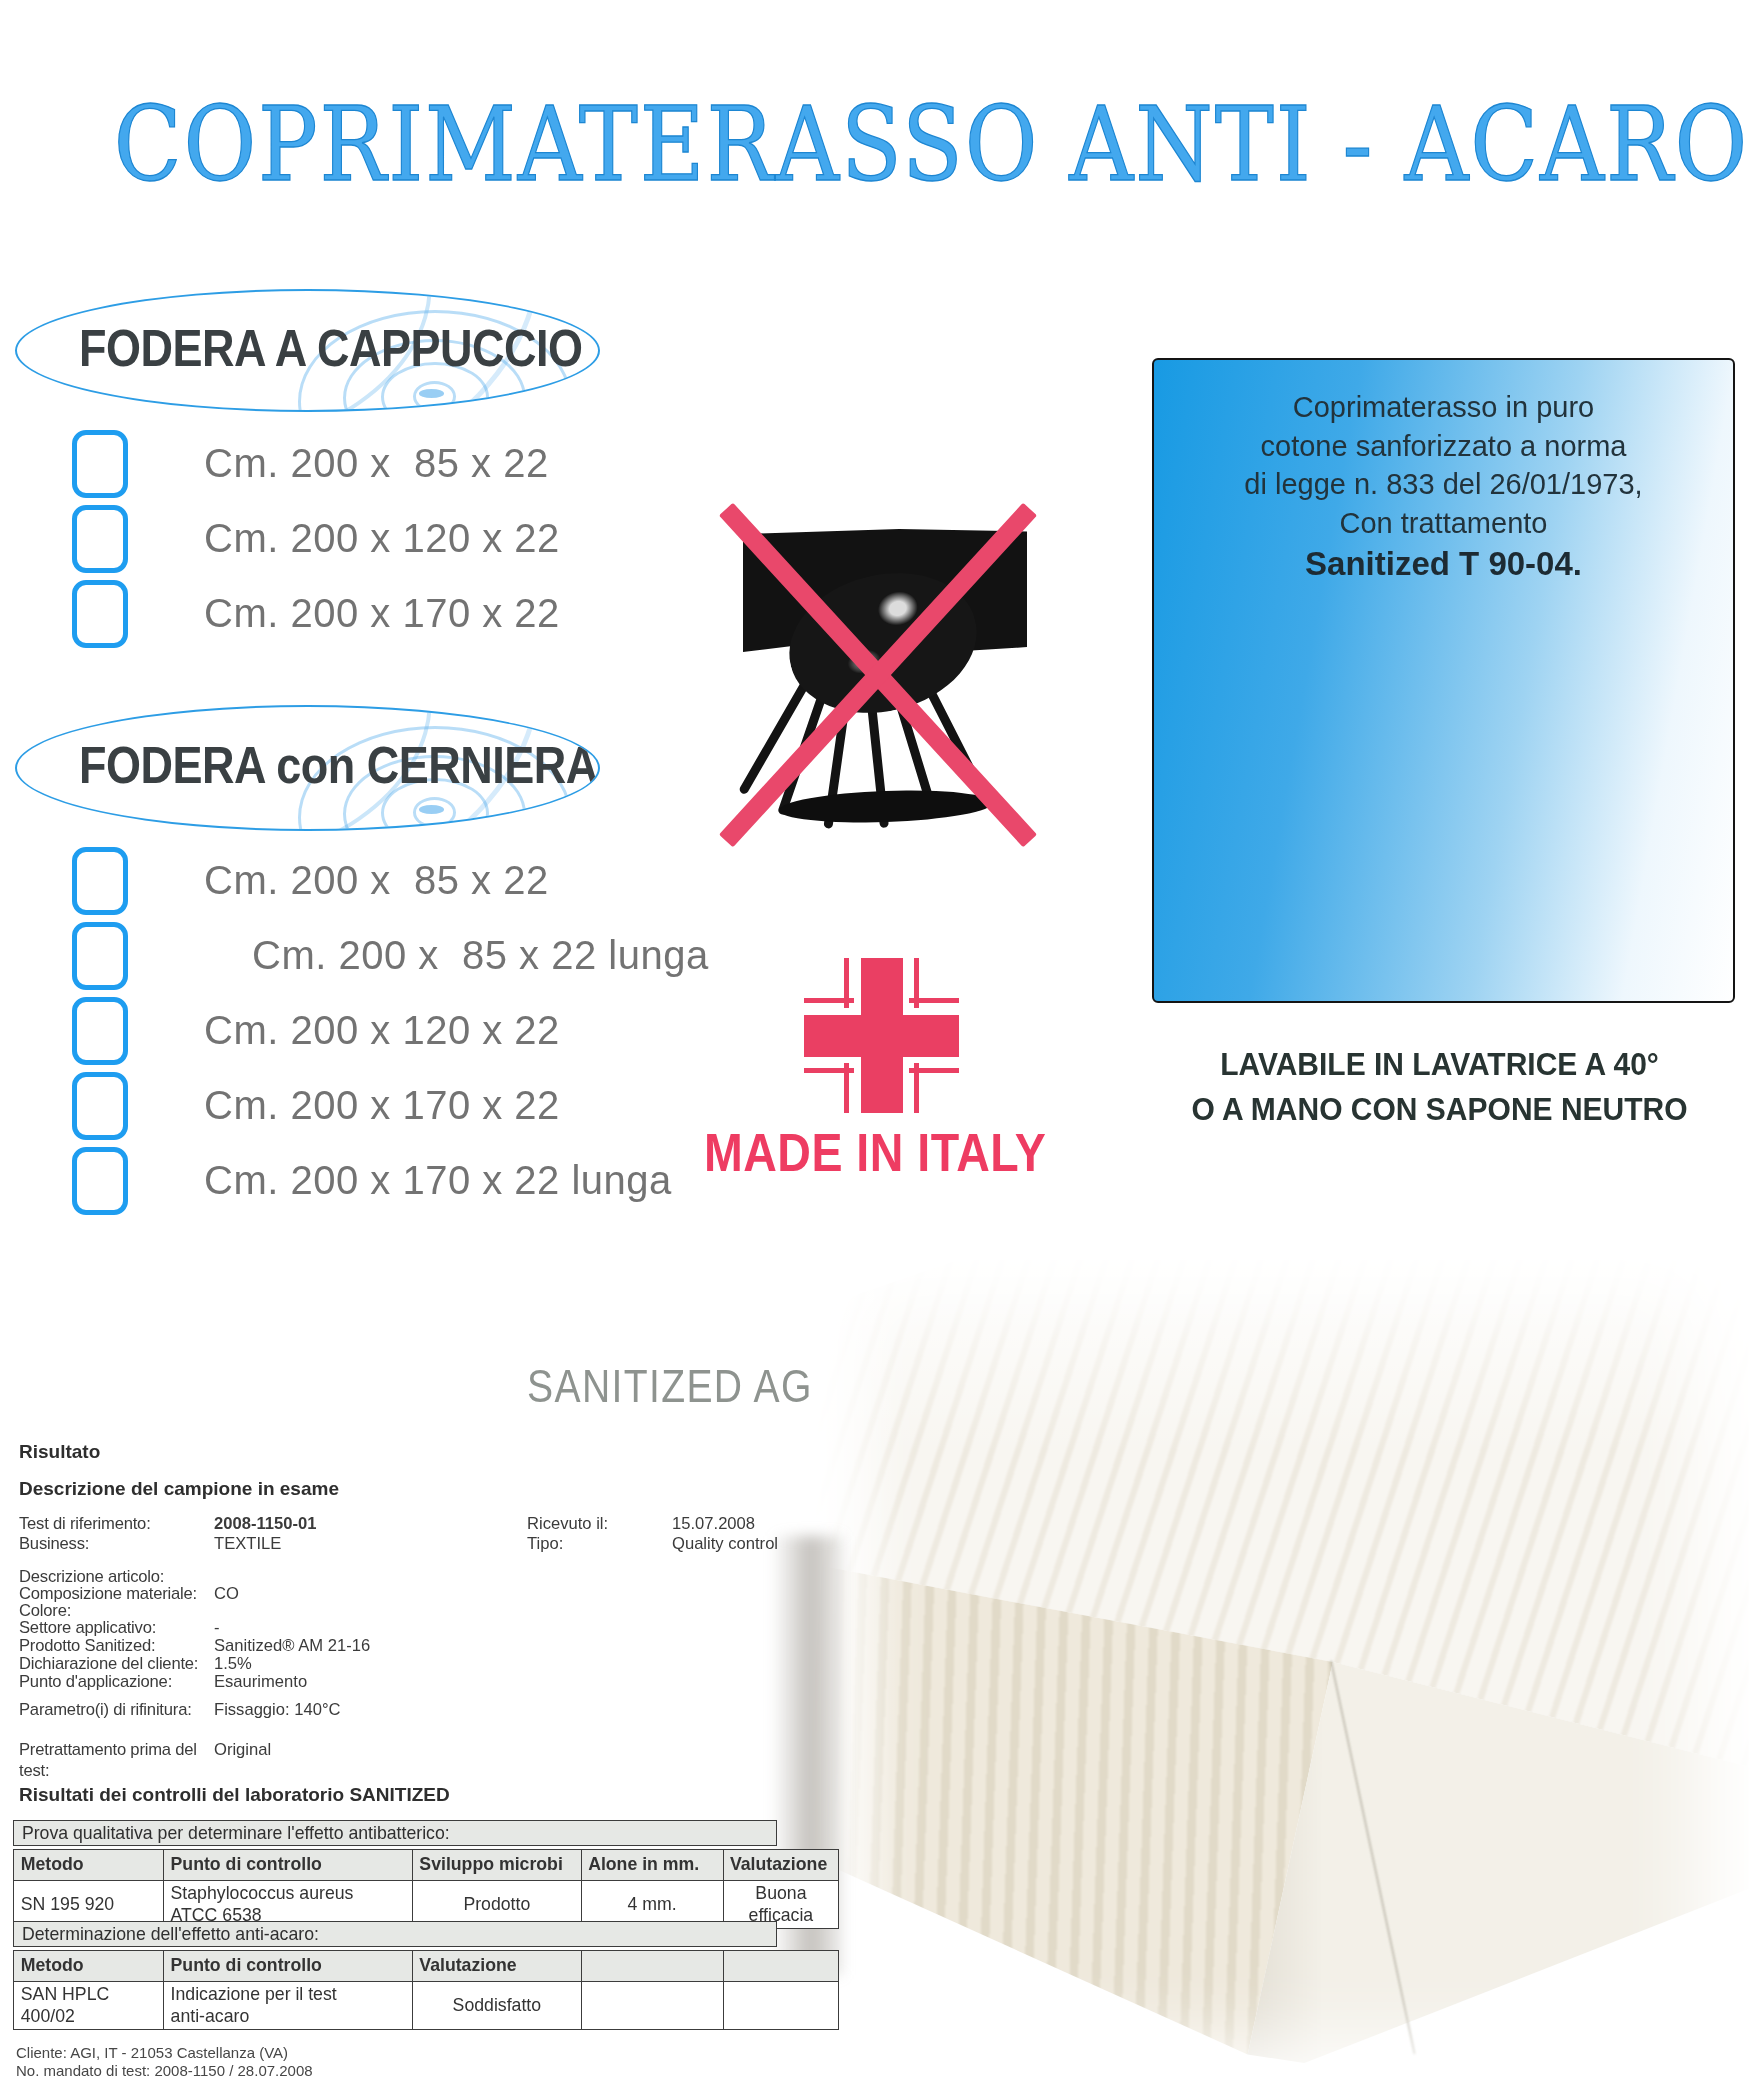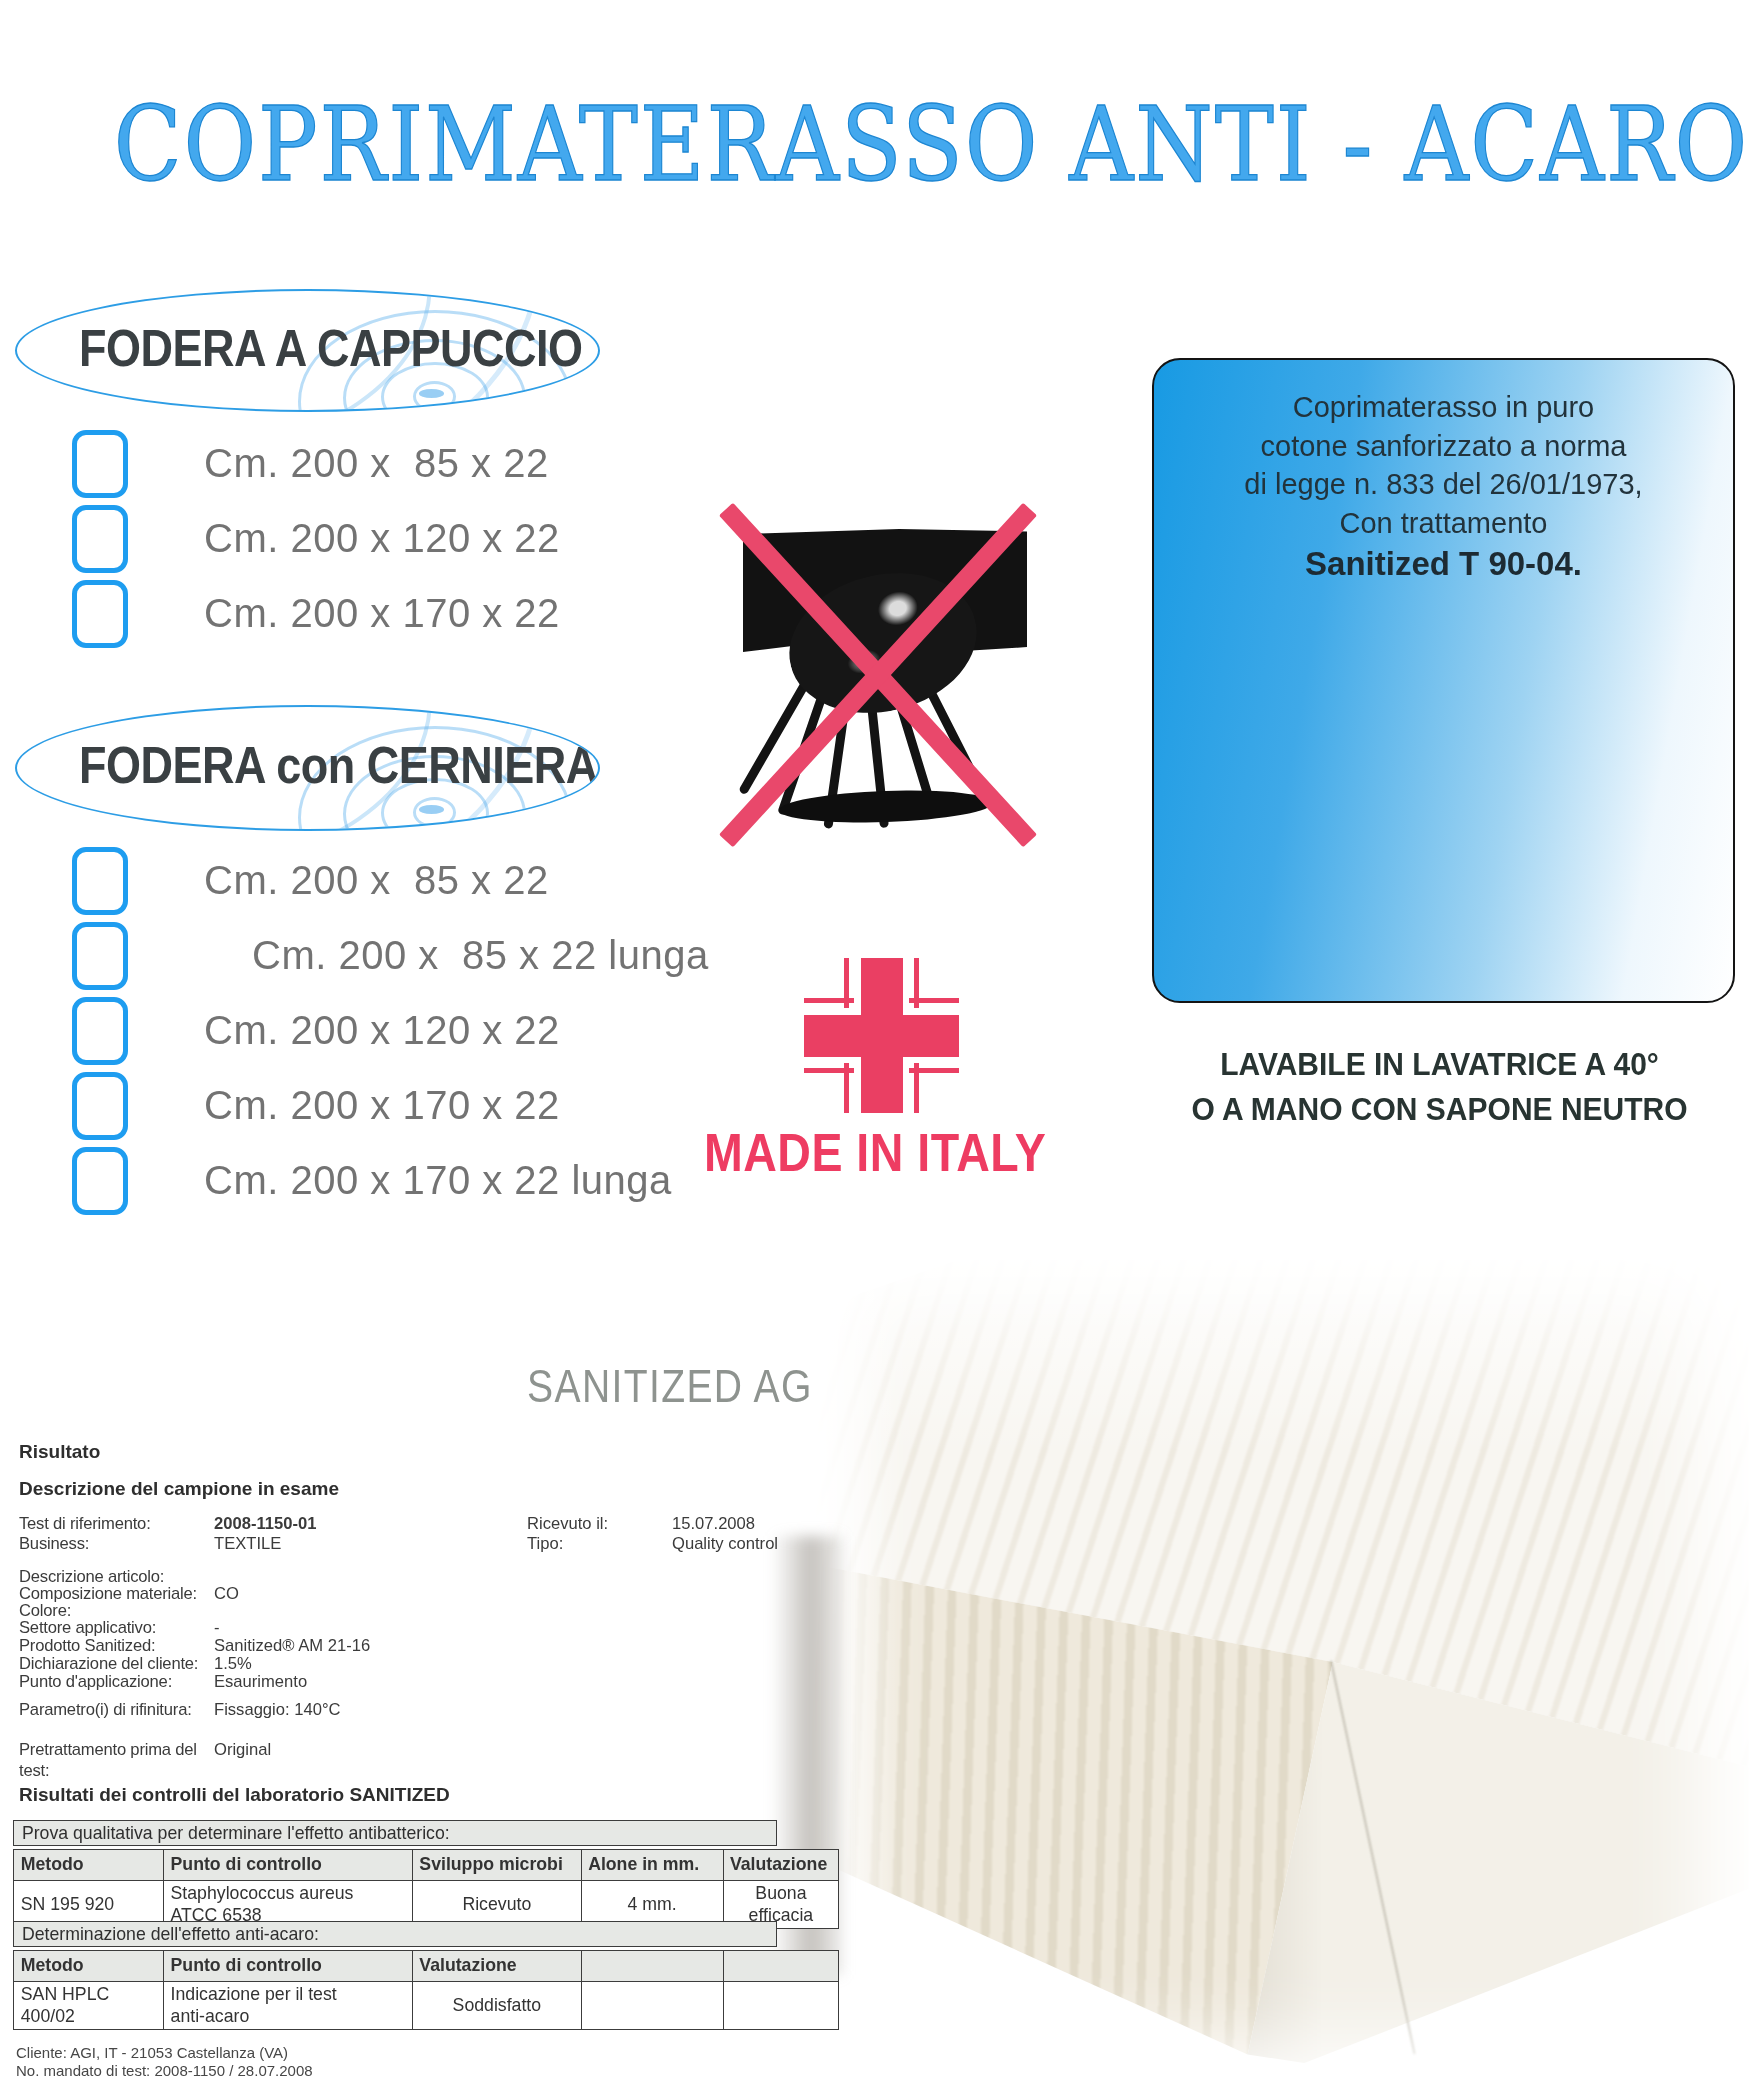--- a/index.html
+++ b/index.html
@@ -54,21 +54,21 @@
   .lg6{left:204px;top:158px;height:123px;transform:rotate(-27deg);}
   .mite-shadow{position:absolute;left:36px;top:278px;width:214px;height:31px;border-radius:50%;
     background:#0e0e0e;transform:rotate(-2deg);}
   .xwrap{left:723px;top:502px;width:310px;height:346px;}
   .xbar{position:absolute;left:50%;top:50%;width:450px;height:19px;background:#e9486b;border-radius:2.1px;}
   .xb1{transform:translate(-50%,-50%) rotate(47.5deg);}
   .xb2{transform:translate(-50%,-50%) rotate(-47.5deg);}
 
   
   .infobox{left:1152px;top:358px;width:521px;height:613px;padding:28px 29px 0 29px;
-    border:2.7px solid #141414;border-radius:28px;text-align:center;
+    border:2.7px solid #141414;border-radius:6px;text-align:center;
     background:linear-gradient(100deg,#189ae3 0%,#3fa9e8 30%,#9ed3f2 62%,#eef7fd 84%,#ffffff 100%);}
   .ib-par{font-size:29px;line-height:1.33;color:#22333c;white-space:pre-line;}
   .ib-bold{font-size:33px;line-height:1.3;font-weight:700;color:#1d2b33;margin-top:1.1px;}
   .ib-par2{margin-top:34px;}
 
   
   .washing{left:1156px;top:1045px;width:567px;text-align:center;font-size:30px;font-weight:700;
     line-height:1.4;color:#283432;transform:scale(1,1.05);white-space:pre-line;letter-spacing:0;}
 
   
@@ -308,21 +308,21 @@
     <th class="c0">Metodo</th>
     <th class="c1">Punto di controllo</th>
     <th class="c2">Sviluppo microbi</th>
     <th class="c3">Alone in mm.</th>
     <th class="c4">Valutazione</th>
   </tr>
   <tr>
     <td class="c0">SN 195 920</td>
     <td class="c1">Staphylococcus aureus
 ATCC 6538</td>
-    <td class="c2">Ricevuto</td>
+    <td class="c2">Prodotto</td>
     <td class="c3">4 mm.</td>
     <td class="c4">Buona efficacia</td>
   </tr>
 </tbody>
   </table>
 
 <div class="abs band band2">Determinazione dell'effetto anti-acaro:</div>
 <table class="rt rt2">
   <tbody>
       <tr>

